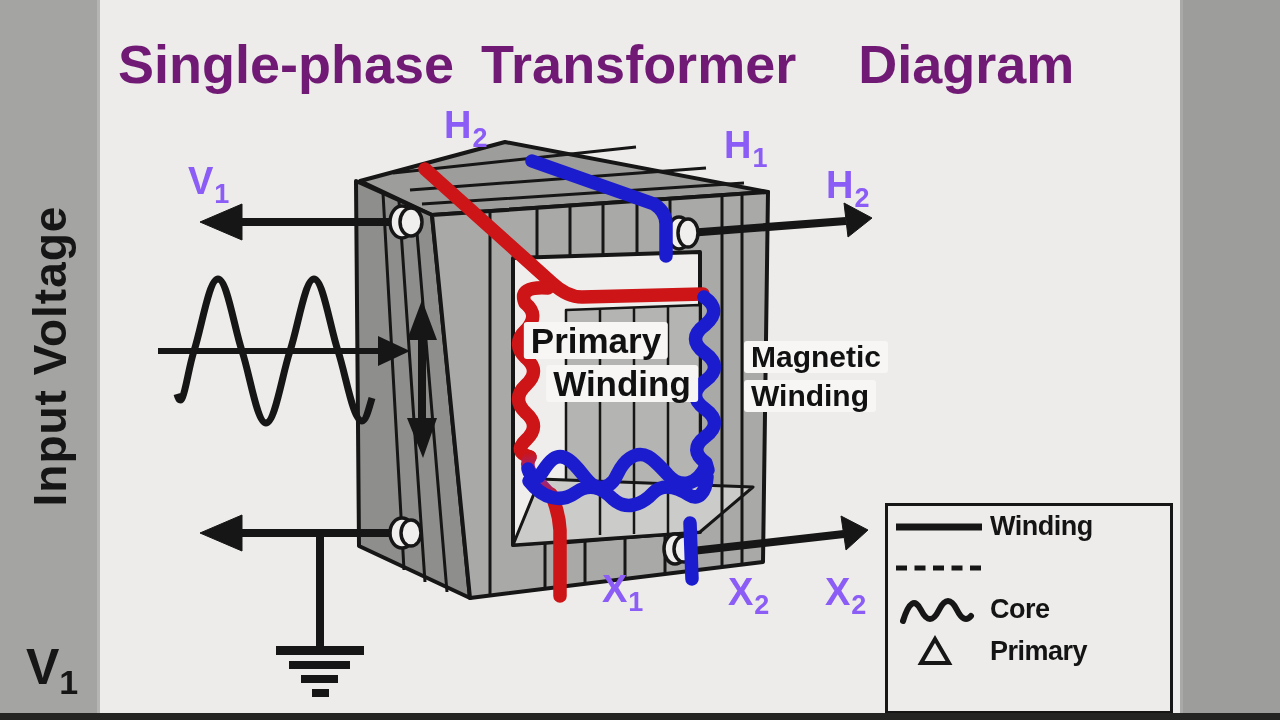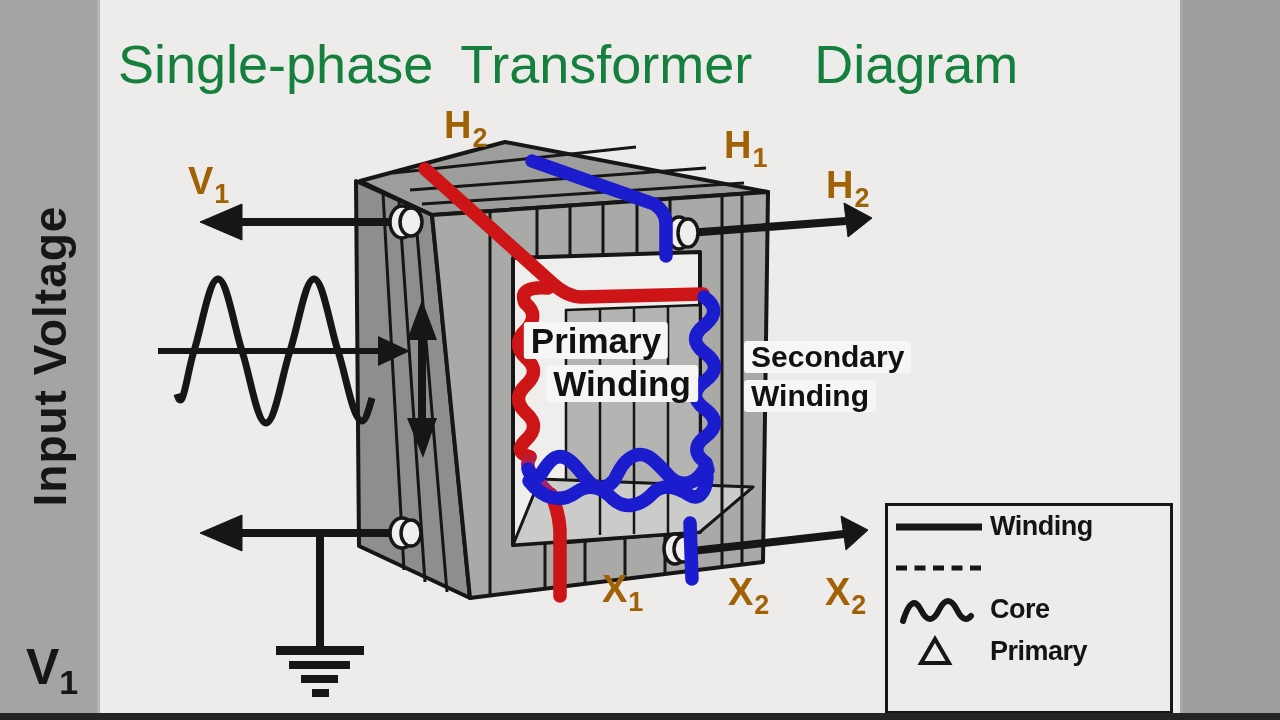--- a/index.html
+++ b/index.html
@@ -9,26 +9,26 @@
   
   .sidebar{top:0;height:720px;width:100px;}
   .sidebar-left{left:0;background:#a4a4a2;box-shadow:inset -3px 0 0 #b5b5b3;}
   .sidebar-right{left:1180px;background:#9d9d9b;box-shadow:inset 3px 0 0 #a9a9a7;}
   .side-rot{top:356px;left:50px;transform:translate(-50%,-50%) rotate(-90deg);
             white-space:nowrap;font-weight:bold;font-size:46px;color:#161616;letter-spacing:1px;}
   .vterm{font-weight:bold;font-size:50px;color:#161616;top:638px;}
   .vterm .sub{display:inline-block;transform:translateY(10px);font-size:34px;}
   .vterm-left{left:26px;}
   
-  .title{left:118px;top:33px;font-weight:normal;font-size:54px;color:#15803d;white-space:nowrap;}
+  .title{left:118px;top:33px;font-weight:bold;font-size:54px;color:#701a75;white-space:nowrap;}
   .title .w2{margin-left:27px;} .title .w3{margin-left:62px;}
   
   svg.diagram{left:0;top:0;}
   
-  .tlabel{font-weight:bold;font-size:38px;color:#a16207;white-space:nowrap;}
+  .tlabel{font-weight:bold;font-size:38px;color:#8b5cf6;white-space:nowrap;}
   .tlabel .sub{display:inline-block;transform:translateY(9px);font-size:27px;margin-left:1px;}
   .lab-h2top{left:444px;top:104px;} .lab-h1top{left:724px;top:124px;}
   .lab-h2right{left:826px;top:164px;} .lab-v1{left:188px;top:160px;}
   .lab-x1{left:602px;top:568px;} .lab-x2mid{left:728px;top:571px;} .lab-x2right{left:825px;top:571px;}
   
   .wind-label{background:#f7f6f5;color:#111;font-weight:bold;text-align:center;
               padding:1px 7px;border-radius:3px;line-height:1.0;}
   .primary-1{left:596px;top:322px;transform:translateX(-50%);font-size:35px;}
   .primary-2{left:622px;top:365px;transform:translateX(-50%);font-size:35px;}
   .secondary-1{left:744px;top:341px;font-size:30px;}
@@ -156,21 +156,21 @@
 <div class="abs tlabel lab-h2top"><span>H</span><span class="sub">2</span></div>
 <div class="abs tlabel lab-h1top"><span>H</span><span class="sub">1</span></div>
 <div class="abs tlabel lab-h2right"><span>H</span><span class="sub">2</span></div>
 <div class="abs tlabel lab-v1"><span>V</span><span class="sub">1</span></div>
 <div class="abs tlabel lab-x1"><span>X</span><span class="sub">1</span></div>
 <div class="abs tlabel lab-x2mid"><span>X</span><span class="sub">2</span></div>
 <div class="abs tlabel lab-x2right"><span>X</span><span class="sub">2</span></div>
 
 <div class="abs wind-label primary-1">Primary</div>
 <div class="abs wind-label primary-2">Winding</div>
-<div class="abs wind-label secondary-1">Secondary</div>
+<div class="abs wind-label secondary-1">Magnetic</div>
 <div class="abs wind-label secondary-2">Winding</div>
 
 <div class="abs legend">
   <div class="legend-row">
     <span class="legend-sym">
       <svg width="100" height="40">
           <line x1="8" y1="20" x2="94" y2="20" stroke="#161616" stroke-width="7"></line>
         </svg>
     </span>
     <span class="legend-txt">Winding</span>

